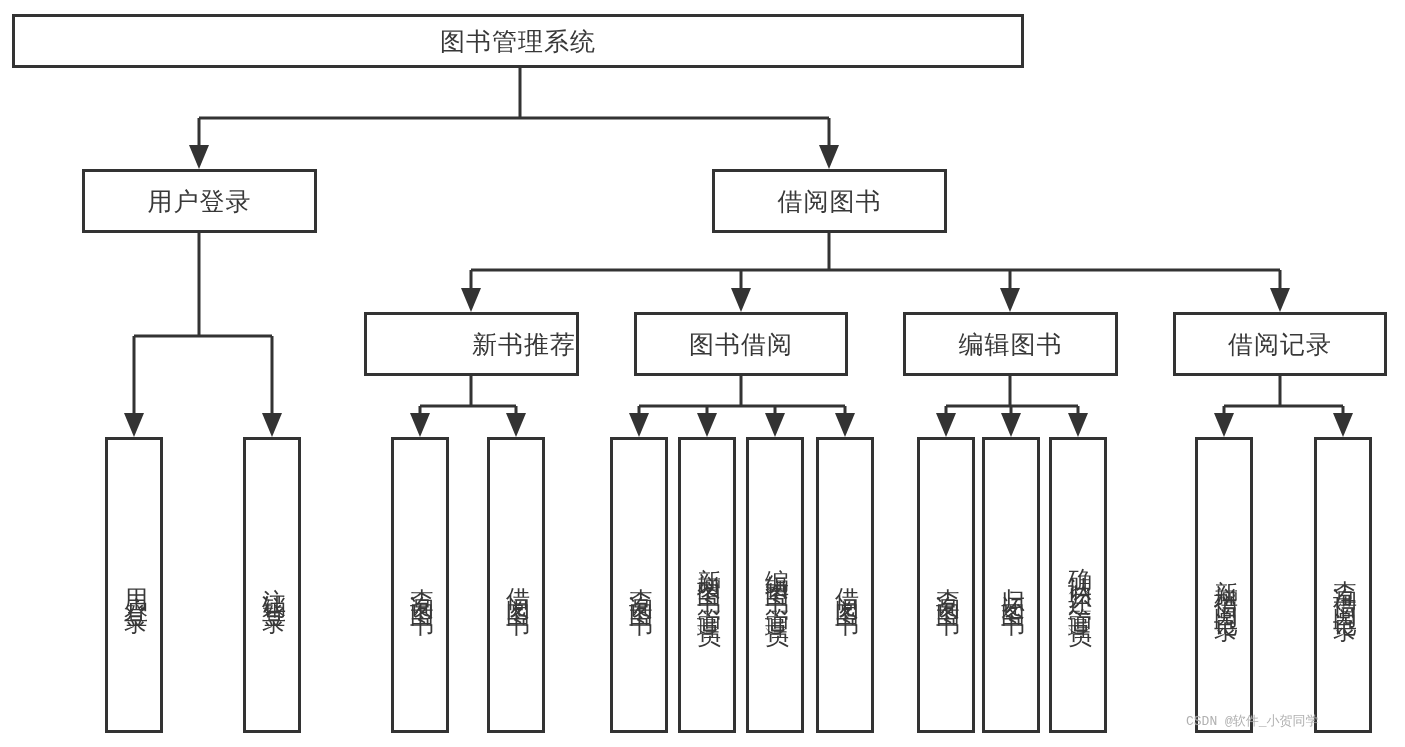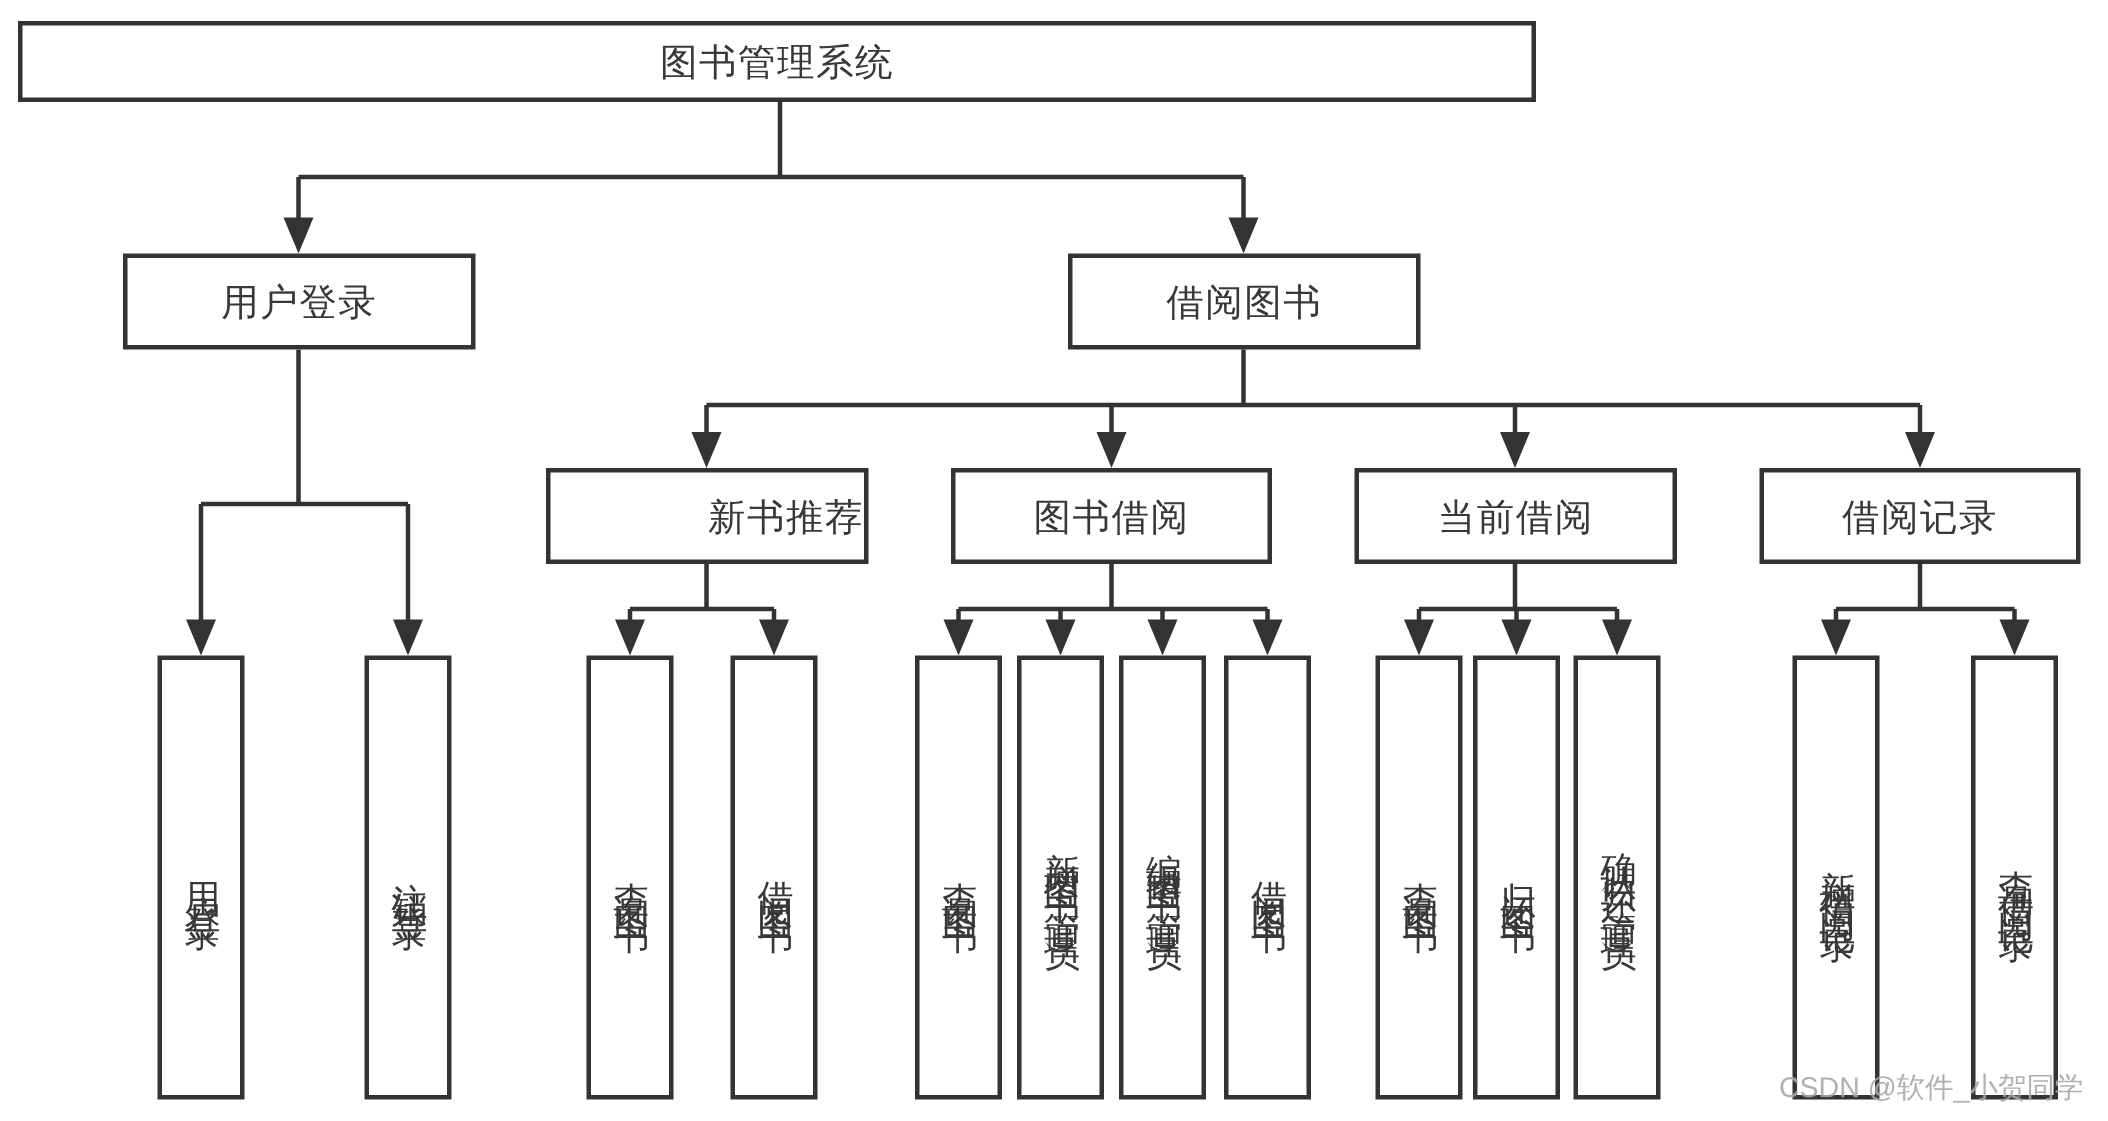--- a/index.html
+++ b/index.html
@@ -1,34 +1,34 @@
 <!DOCTYPE html>
 <html><head>
 <meta charset="utf-8">
 <style>
   html,body{margin:0;padding:0;background:#ffffff;}
   #stage{
     position:relative;width:1405px;height:747px;background:#ffffff;overflow:hidden;
-    font-family:Liberation Sans, sans-serif;color:#383838;
+    font-family:Liberation Mono, monospace;color:#383838;
   }
   #wires{position:absolute;left:0;top:0;z-index:0;}
   .box{
     position:absolute;box-sizing:border-box;background:#ffffff;
     border:3px solid #333333;display:flex;align-items:center;justify-content:center;
     z-index:1;
   }
   .hbox{font-size:25px;letter-spacing:1px;white-space:nowrap;}
   .vbox{z-index:1;}
   .vlabel{
     writing-mode:vertical-rl;text-orientation:mixed;
     font-size:24px;letter-spacing:8px;line-height:1;white-space:nowrap;
   }
   .watermark{
     position:absolute;left:1186px;top:712px;z-index:3;
-    font-size:19px;color:#a8a8a8;opacity:.9;white-space:nowrap;
+    font-size:13px;color:#a8a8a8;opacity:.9;white-space:nowrap;
     text-shadow:0 0 1px rgba(255,255,255,.6);
   }
 </style>
 </head>
 <body>
 
 <div id="stage">
 
   <svg id="wires" width="1405" height="747" viewBox="0 0 1405 747" xmlns="http://www.w3.org/2000/svg">
     <g stroke="#333333" stroke-width="3" fill="none">
@@ -74,21 +74,21 @@
     <span>借阅图书</span>
   </div>
 
   <div class="box hbox" style="left:364px;top:312px;width:215px;height:64px;justify-content:flex-end;">
     <span>新书推荐</span>
   </div>
   <div class="box hbox" style="left:634px;top:312px;width:214px;height:64px;text-align:right;">
     <span>图书借阅</span>
   </div>
   <div class="box hbox" style="left:903px;top:312px;width:215px;height:64px;">
-    <span>当前借阅</span>
+    <span>编辑图书</span>
   </div>
   <div class="box hbox" style="left:1173px;top:312px;width:214px;height:64px;">
     <span>借阅记录</span>
   </div>
 
   <div class="box vbox" style="left:105px;top:437px;width:58px;height:296px;">
     <span class="vlabel">用户登录</span>
   </div>
   <div class="box vbox" style="left:243px;top:437px;width:58px;height:296px;">
     <span class="vlabel">注销登录</span>

